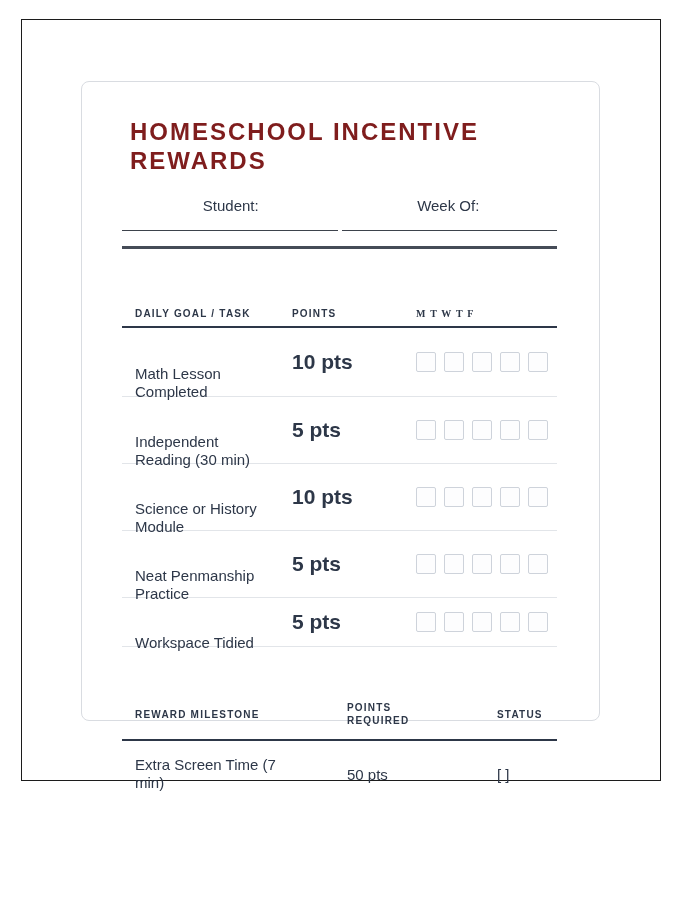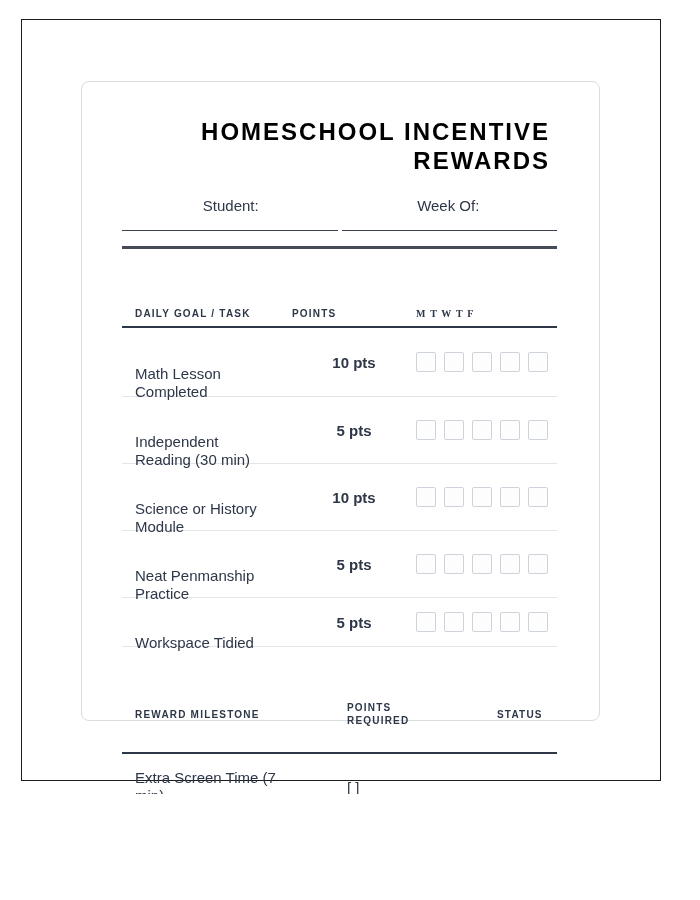--- a/index.html
+++ b/index.html
@@ -36,26 +36,26 @@
     border: 1px solid #d9dce1;
     border-radius: 8px;
     box-sizing: border-box;
     background: #ffffff;
   }
   .content { position: absolute; left: 0; top: 0; width: 700px; height: 794px; }
   .title {
     position: absolute;
     left: 130px; top: 117px;
     width: 420px;
-    text-align: right;
+    text-align: left;
     font-size: 24px;
     font-weight: bold;
     letter-spacing: 2px;
     line-height: 29px;
-    color: #000000;
+    color: #7f1d1d;
   }
   .fields {
     position: absolute;
     left: 122px; top: 197px;
     width: 435px;
     display: flex;
   }
   .field { flex: 1; text-align: center; font-size: 15px; }
   .blanks {
     position: absolute;
@@ -91,39 +91,39 @@
   .trow {
     display: flex;
     align-items: center;
     border-bottom: 1px solid #e2e5e9;
     box-sizing: border-box;
   }
   .h69 { height: 69px; }
   .h67 { height: 67px; }
   .h49 { height: 49px; }
   .task { font-size: 15px; line-height: 18px; margin-top: 42px; }
-  .pts  { font-size: 15px; font-weight: bold; text-align: center; }
+  .pts  { font-size: 21px; font-weight: bold; }
   .checks { display: flex; gap: 8px; }
   .cb {
     width: 20px; height: 20px;
     border: 1px solid #ced3db;
     border-radius: 2px;
     box-sizing: border-box;
     background: #fdfdfe;
   }
   .rewards {
     position: absolute;
     left: 122px; top: 700px;
     width: 435px;
   }
   .rhead {
     display: flex;
     align-items: center;
     min-height: 28px;
-    padding-bottom: 24px;
+    padding-bottom: 11px;
     border-bottom: 2px solid #2d3748;
     font-size: 10px;
     font-weight: bold;
     letter-spacing: 1.2px;
     line-height: 13px;
   }
   .r1 { width: 225px; padding-left: 13px; padding-right: 47px; box-sizing: border-box; }
   .r2 { width: 150px; box-sizing: border-box; }
   .r3 { flex: 1; }
   .narrow { display: block; width: 70px; }
@@ -228,18 +228,19 @@
       <div class="rhead">
         <div class="r1">REWARD MILESTONE</div>
         <div class="r2">
           <span class="narrow">POINTS REQUIRED</span>
         </div>
         <div class="r3">STATUS</div>
       </div>
 
       <div class="rrow">
         <div class="r1 milestone">Extra Screen Time (7 min)</div>
+        <div class="r2">50 pts</div>
         <div class="r3">[ ]</div>
       </div>
     </div>
 
   </div>
 </div>
 
 </body></html>

